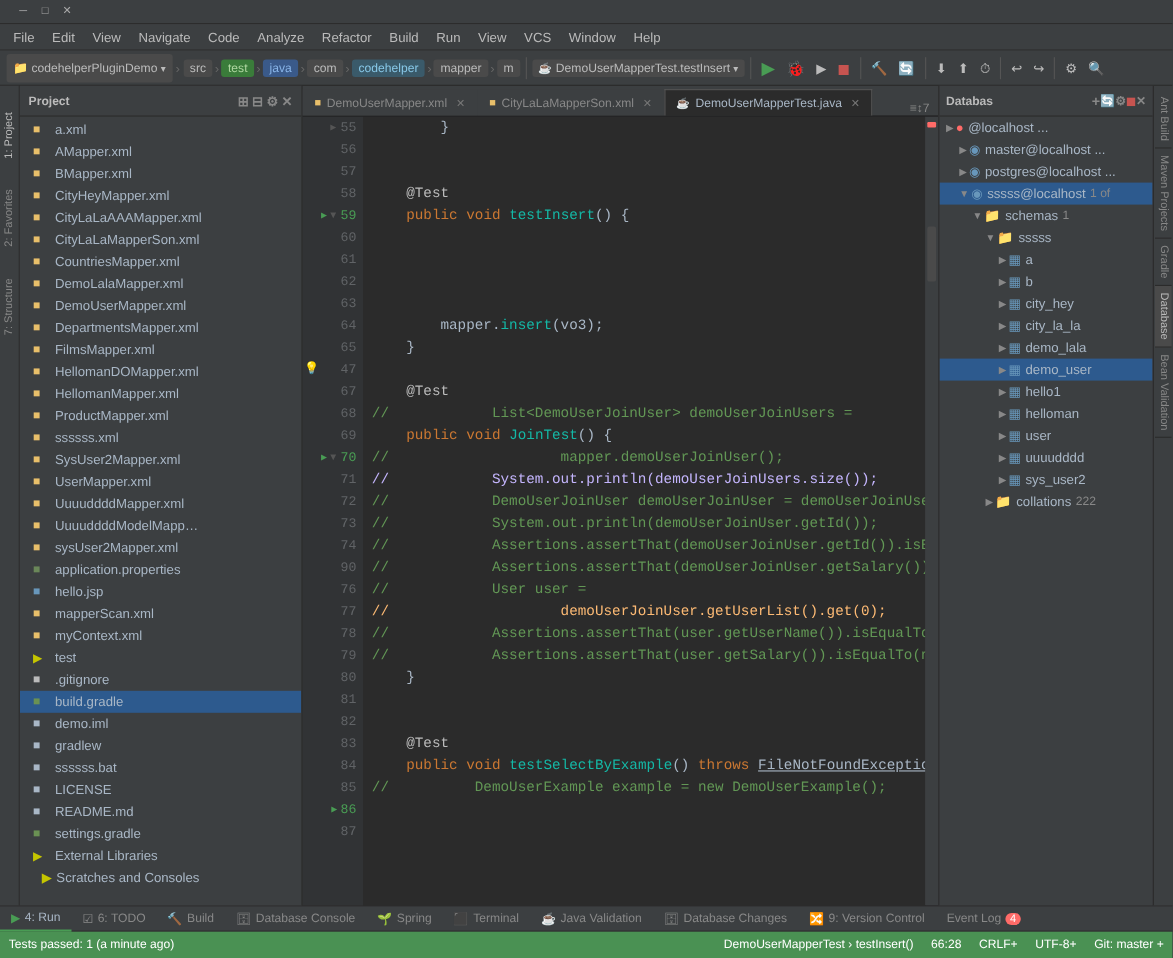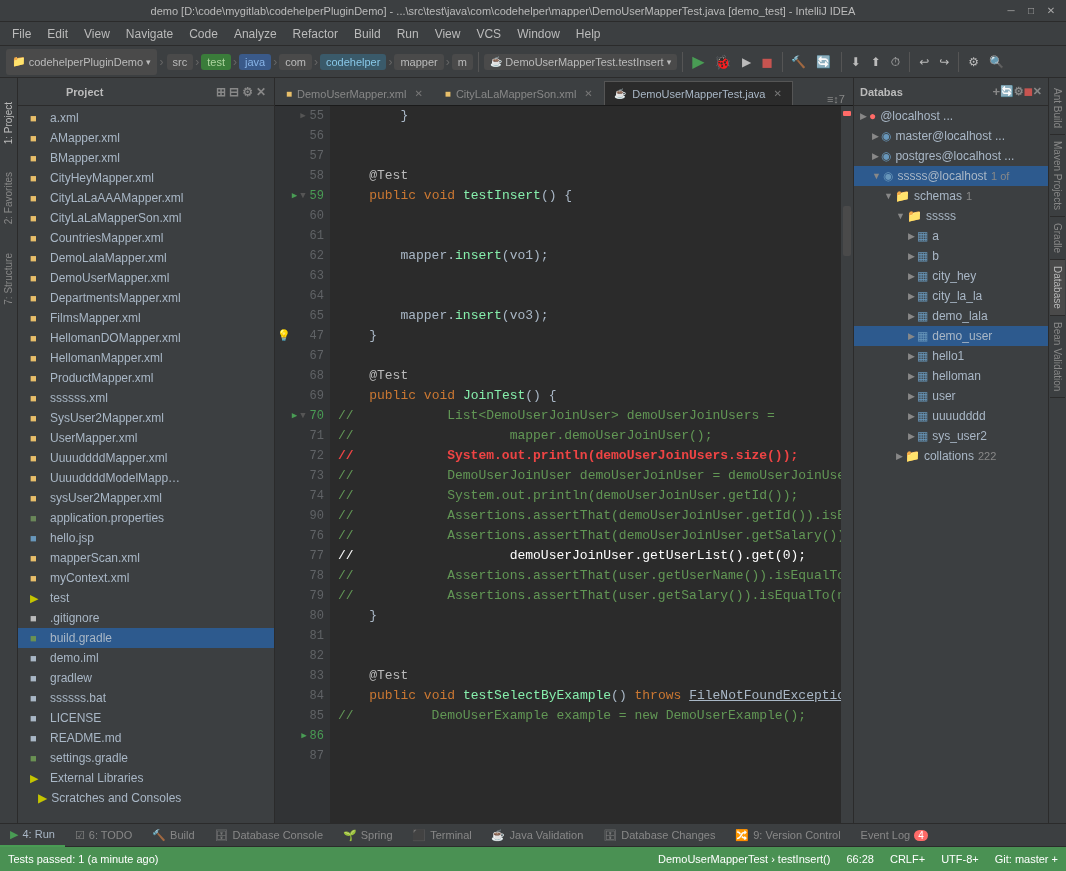--- a/index.html
+++ b/index.html
@@ -43,21 +43,21 @@
     .tab.active { background: #2b2b2b; color: #a9b7c6; border-color: #555 #555 transparent; }
     .tab .close { font-size: 10px; color: #777; margin-left: 3px; }
 
     
     #code-editor { flex: 1; display: flex; overflow: hidden; font-family: 'Consolas', 'Courier New', monospace; font-size: 13px; }
     #gutter { width: 40px; background: #313335; color: #606366; text-align: right; padding-top: 0; overflow: hidden; flex-shrink: 0; }
     .line-num { height: 20px; line-height: 20px; padding-right: 6px; font-size: 12px; cursor: pointer; display: flex; align-items: center; justify-content: flex-end; gap: 2px; position: relative; }
     #code-content { flex: 1; overflow: auto; padding: 0 8px; }
     .code-line { height: 20px; line-height: 20px; white-space: pre; color: #a9b7c6; }
     .kw { color: #cc7832; }
-    .fn { color: #86efac; }
+    .fn { color: #14b8a6; }
     .cmt { color: #629755; }
 
     
     #right-panel { width: 200px; background: #3c3f41; border-left: 1px solid #2b2b2b; display: flex; flex-direction: column; overflow: hidden; }
     #db-header { height: 28px; display: flex; align-items: center; padding: 0 6px; border-bottom: 1px solid #2b2b2b; font-size: 11px; font-weight: bold; color: #bbb; }
     #db-tree { flex: 1; overflow-y: auto; font-size: 12px; }
     .db-item { height: 20px; display: flex; align-items: center; padding-left: 8px; cursor: pointer; color: #a9b7c6; }
     .db-item.selected { background: #2d5a8e; }
     .side-tab { writing-mode: vertical-lr; transform: rotate(180deg); font-size: 10px; color: #888; cursor: pointer; padding: 4px 2px; white-space: nowrap; }
 
@@ -71,21 +71,20 @@
     #statusbar .item { cursor: pointer; }
     .tool-tab-v { writing-mode: vertical-rl; transform: rotate(0deg); font-size: 10px; color: #888; cursor: pointer; padding: 8px 2px; white-space: nowrap; border-bottom: 1px solid #2b2b2b; }
 
     .error-stripe { width: 8px; background: #3c3f41; position: relative; }
     .error-dot { width: 6px; height: 4px; background: #ff6b68; border-radius: 1px; position: absolute; right: 1px; }
   </style>
 </head>
 <body>
 
 <div id="titlebar">
-  <span style="font-size:11px;color:#bbb;flex:1;text-align:center;overflow:hidden;white-space:nowrap;text-overflow:ellipsis;">demo [D:\code\mygitlab\codehelperPluginDemo] - ...\src\test\java\com\codehelper\mapper\DemoUserMapperTest.java [demo_test] - IntelliJ IDEA</span>
   <span class="winbtn">─</span>
   <span class="winbtn">□</span>
   <span class="winbtn">✕</span>
 </div>
 
 <div id="menubar">
   <div class="menu-item">File</div>
   <div class="menu-item">Edit</div>
   <div class="menu-item">View</div>
   <div class="menu-item">Navigate</div>
@@ -151,21 +150,21 @@
 <div id="main" style="display:flex;height:calc(871px - 22px - 24px - 32px - 24px - 24px);">
 
   <div style="width:18px;background:#3c3f41;border-right:1px solid #2b2b2b;display:flex;flex-direction:column;align-items:center;padding-top:20px;gap:0;">
     <div class="side-tab" style="writing-mode:vertical-lr;transform:rotate(180deg);font-size:10px;color:#bbb;">1: Project</div>
     <div class="side-tab" style="writing-mode:vertical-lr;transform:rotate(180deg);font-size:10px;color:#888;margin-top:20px;">2: Favorites</div>
     <div class="side-tab" style="writing-mode:vertical-lr;transform:rotate(180deg);font-size:10px;color:#888;margin-top:20px;">7: Structure</div>
   </div>
 
   <div id="sidebar" style="width:257px;">
     <div id="sidebar-header">
-      <span style="flex:1;margin-left:40px;">Project</span>
+      <span style="flex:1;">Project</span>
       <div style="display:flex;gap:3px;">
         <span style="cursor:pointer;color:#888;font-size:12px;">⊞</span>
         <span style="cursor:pointer;color:#888;font-size:12px;">⊟</span>
         <span style="cursor:pointer;color:#888;font-size:12px;">⚙</span>
         <span style="cursor:pointer;color:#888;font-size:12px;">✕</span>
       </div>
     </div>
     <div id="sidebar-tree">
       <div class="tree-item">
           <span class="xml-icon icon">■</span>
@@ -443,36 +442,36 @@
       </div>
 
       <div id="code-content" style="flex:1;overflow:auto;padding:0 0 0 8px;background:#2b2b2b;">
         <div class="code-line">        <span style="color:#a9b7c6;">}</span></div>
         <div class="code-line"> </div>
         <div class="code-line"> </div>
         <div class="code-line">    <span style="color:#bbb;">@Test</span></div>
         <div class="code-line">    <span class="kw">public</span> <span class="kw">void</span> <span class="fn">testInsert</span>() {</div>
         <div class="code-line"> </div>
         <div class="code-line"> </div>
-        <div class="code-line">        mapper.<span class="fn">insert</span>(vo1);</div>
         <div class="code-line"> </div>
         <div class="code-line"> </div>
         <div class="code-line">        mapper.<span class="fn">insert</span>(vo3);</div>
         <div class="code-line">    }</div>
         <div class="code-line"> </div>
         <div class="code-line">    <span style="color:#bbb;">@Test</span></div>
+        <div class="code-line cmt"><span style="color:#629755;">//            List&lt;DemoUserJoinUser&gt; demoUserJoinUsers =</span></div>
         <div class="code-line">    <span class="kw">public</span> <span class="kw">void</span> <span class="fn">JoinTest</span>() {</div>
-        <div class="code-line cmt"><span style="color:#629755;">//            List&lt;DemoUserJoinUser&gt; demoUserJoinUsers =</span></div>
         <div class="code-line cmt"><span style="color:#629755;">//                    mapper.demoUserJoinUser();</span></div>
-        <div class="code-line cmt"><span style="color:#ef4444;font-weight:bold;">//            System.out.println(demoUserJoinUsers.size());</span></div>
+        <div class="code-line cmt"><span style="color:#c4b5fd;">//            System.out.println(demoUserJoinUsers.size());</span></div>
         <div class="code-line cmt"><span style="color:#629755;">//            DemoUserJoinUser demoUserJoinUser = demoUserJoinUsers.get(0);</span></div>
         <div class="code-line cmt"><span style="color:#629755;">//            System.out.println(demoUserJoinUser.getId());</span></div>
         <div class="code-line cmt"><span style="color:#629755;">//            Assertions.assertThat(demoUserJoinUser.getId()).isEqualTo(8L);</span></div>
         <div class="code-line cmt"><span style="color:#629755;">//            Assertions.assertThat(demoUserJoinUser.getSalary()).isEqualTo(new Bi</span></div>
-        <div class="code-line cmt"><span style="color:#ffffff;">//                    demoUserJoinUser.getUserList().get(0);</span></div>
+        <div class="code-line cmt"><span style="color:#629755;">//            User user =</span></div>
+        <div class="code-line cmt"><span style="color:#fdba74;">//                    demoUserJoinUser.getUserList().get(0);</span></div>
         <div class="code-line cmt"><span style="color:#629755;">//            Assertions.assertThat(user.getUserName()).isEqualTo("aaa$");</span></div>
         <div class="code-line cmt"><span style="color:#629755;">//            Assertions.assertThat(user.getSalary()).isEqualTo(new BigDecimal("-1</span></div>
         <div class="code-line">    }</div>
         <div class="code-line"> </div>
         <div class="code-line"> </div>
         <div class="code-line">    <span style="color:#bbb;">@Test</span></div>
         <div class="code-line">    <span class="kw">public</span> <span class="kw">void</span> <span class="fn">testSelectByExample</span>() <span class="kw">throws</span> <span style="color:#a9b7c6;text-decoration:underline;">FileNotFoundException</span> {</div>
         <div class="code-line cmt"><span style="color:#629755;">//          DemoUserExample example = new DemoUserExample();</span></div>
       </div>
 

